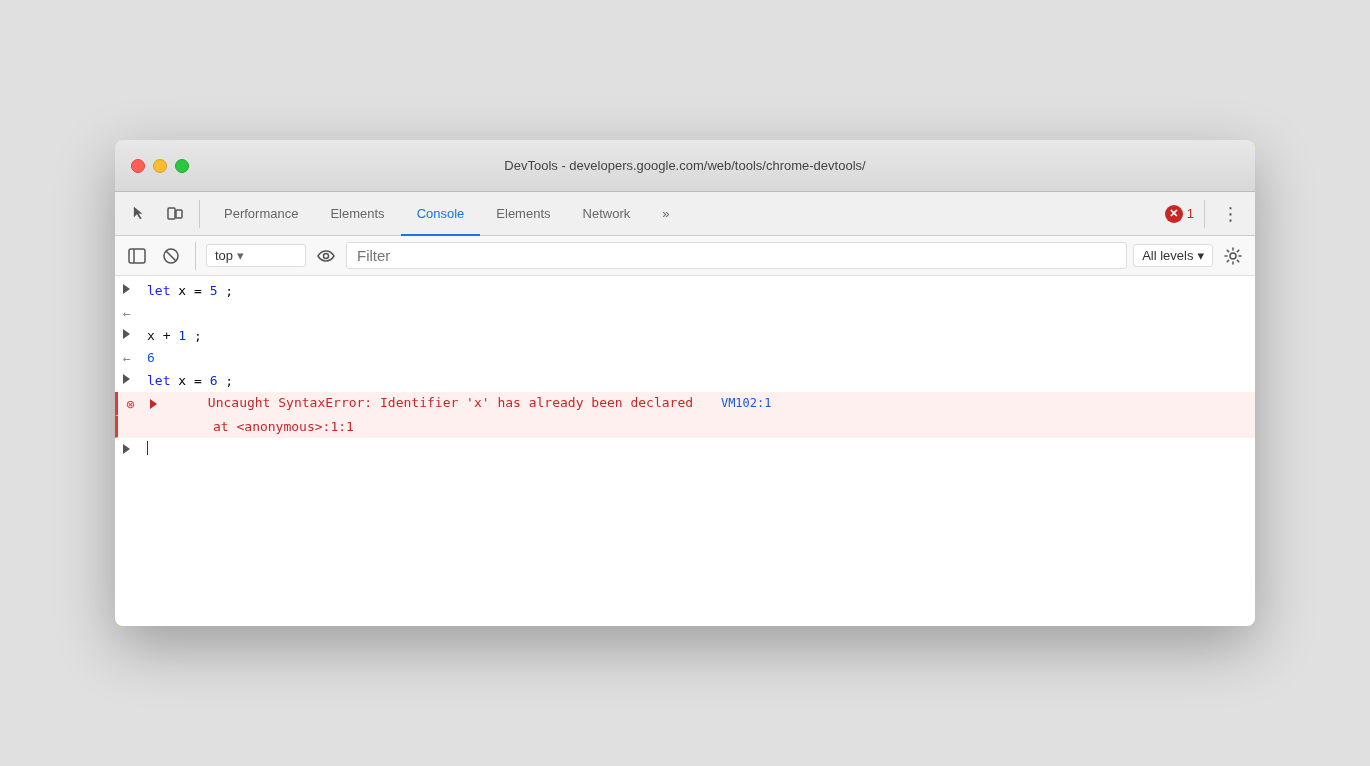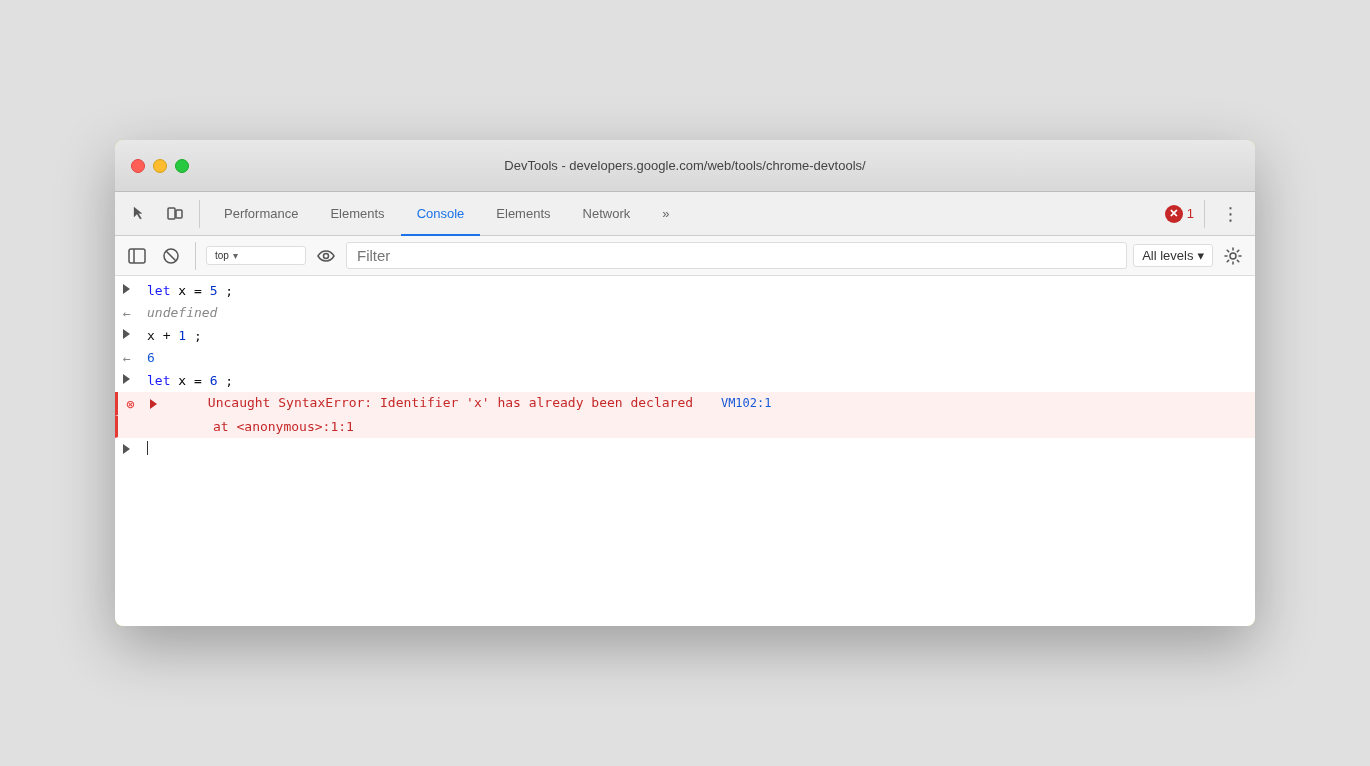--- a/index.html
+++ b/index.html
@@ -158,21 +158,21 @@
       font-size: 14px;
     }
     .context-selector {
       display: flex;
       align-items: center;
       gap: 4px;
       background: white;
       border: 1px solid #ddd;
       border-radius: 3px;
       padding: 3px 8px;
-      font-size: 10px;
+      font-size: 13px;
       color: #333;
       cursor: pointer;
       min-width: 100px;
     }
     .context-selector .arrow { color: #666; }
     .filter-input {
       flex: 1;
       border: 1px solid #ddd;
       border-radius: 3px;
       padding: 4px 10px;
@@ -392,23 +392,20 @@
         <span class="kw-blue">let</span>
         <span> x </span>
         <span class="op-black">=</span>
         <span class="val-darkblue"> 5</span>
         <span class="op-black">;</span>
       </div>
     </div>
 
     <div class="console-line">
       <div class="line-gutter angle-bracket">←</div>
-      <div class="line-content">
-        <span class="text-gray">undefined</span>
-      </div>
     </div>
 
     <div class="console-line">
       <div class="line-gutter expand-arrow">
         <div class="chevron-right"></div>
       </div>
       <div class="line-content">
         <span class="op-black">x </span>
         <span class="op-black">+</span>
         <span class="val-darkblue"> 1</span>

